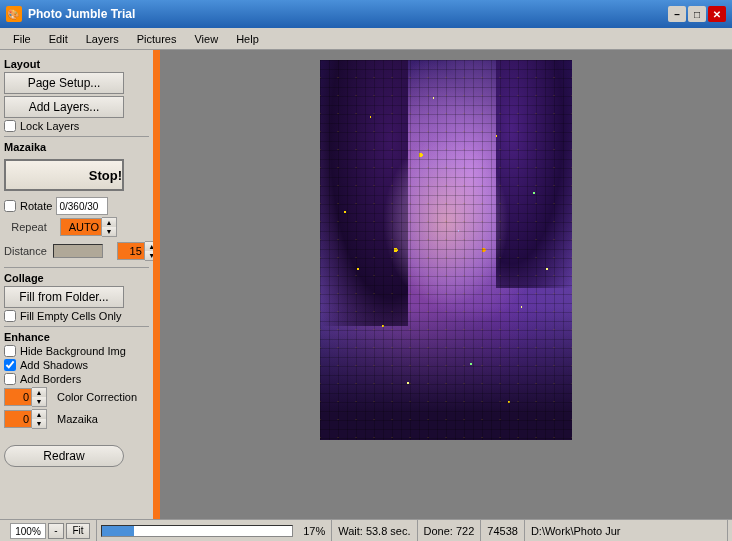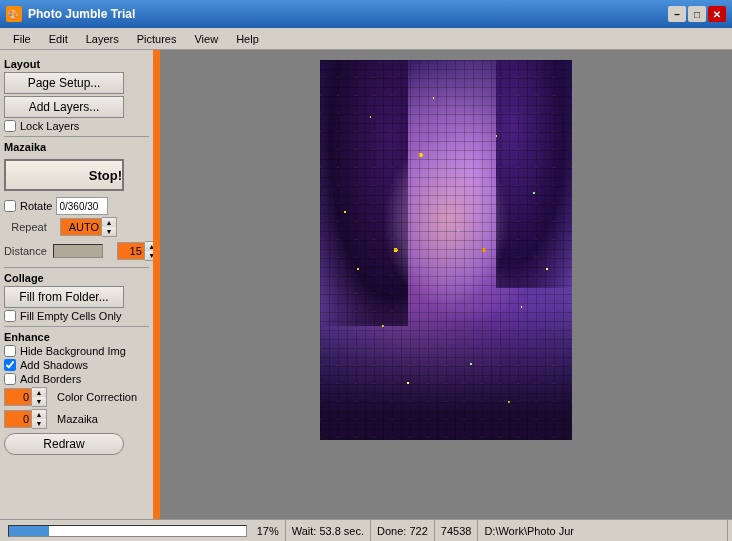--- a/index.html
+++ b/index.html
@@ -491,40 +491,45 @@
       <div class="spin-wrapper">
         <input class="spin-input" type="text" style="width: 28px;" value="0">
         <div class="spin-btns">
           <button class="spin-btn">▲</button>
           <button class="spin-btn">▼</button>
         </div>
       </div>
       <span style="margin-left:4px;">Mazaika</span>
     </div>
 
-    <button class="sidebar-btn" style="margin-top:4px;border-radius:11px;">Redraw</button>
+    <button class="sidebar-btn" style="margin-top:16px;border-radius:11px;">Redraw</button>
   </div>
 
   <div class="canvas-area">
     <div class="image-canvas">
       <div class="fairy-image">
         <div class="hair-left"></div>
         <div class="hair-right"></div>
         <div class="face-highlight"></div>
         <div class="bottom-dark"></div>
         <div class="gold-tiles"></div>
         <div class="sparkle-dots"></div>
         <div class="mosaic-grid"></div>
       </div>
     </div>
   </div>
 
 </div>
 
 <div class="statusbar">
+  <div class="status-segment status-zoom">
+    <span class="zoom-display">100%</span>
+    <button class="zoom-btn">-</button>
+    <button class="fit-btn">Fit</button>
+  </div>
   <div class="progress-bar-container">
     <div class="progress-bar-fill"></div>
   </div>
   <div class="status-segment">
     <span>17%</span>
   </div>
   <div class="status-segment">
     <span>Wait: 53.8 sec.</span>
   </div>
   <div class="status-segment">

